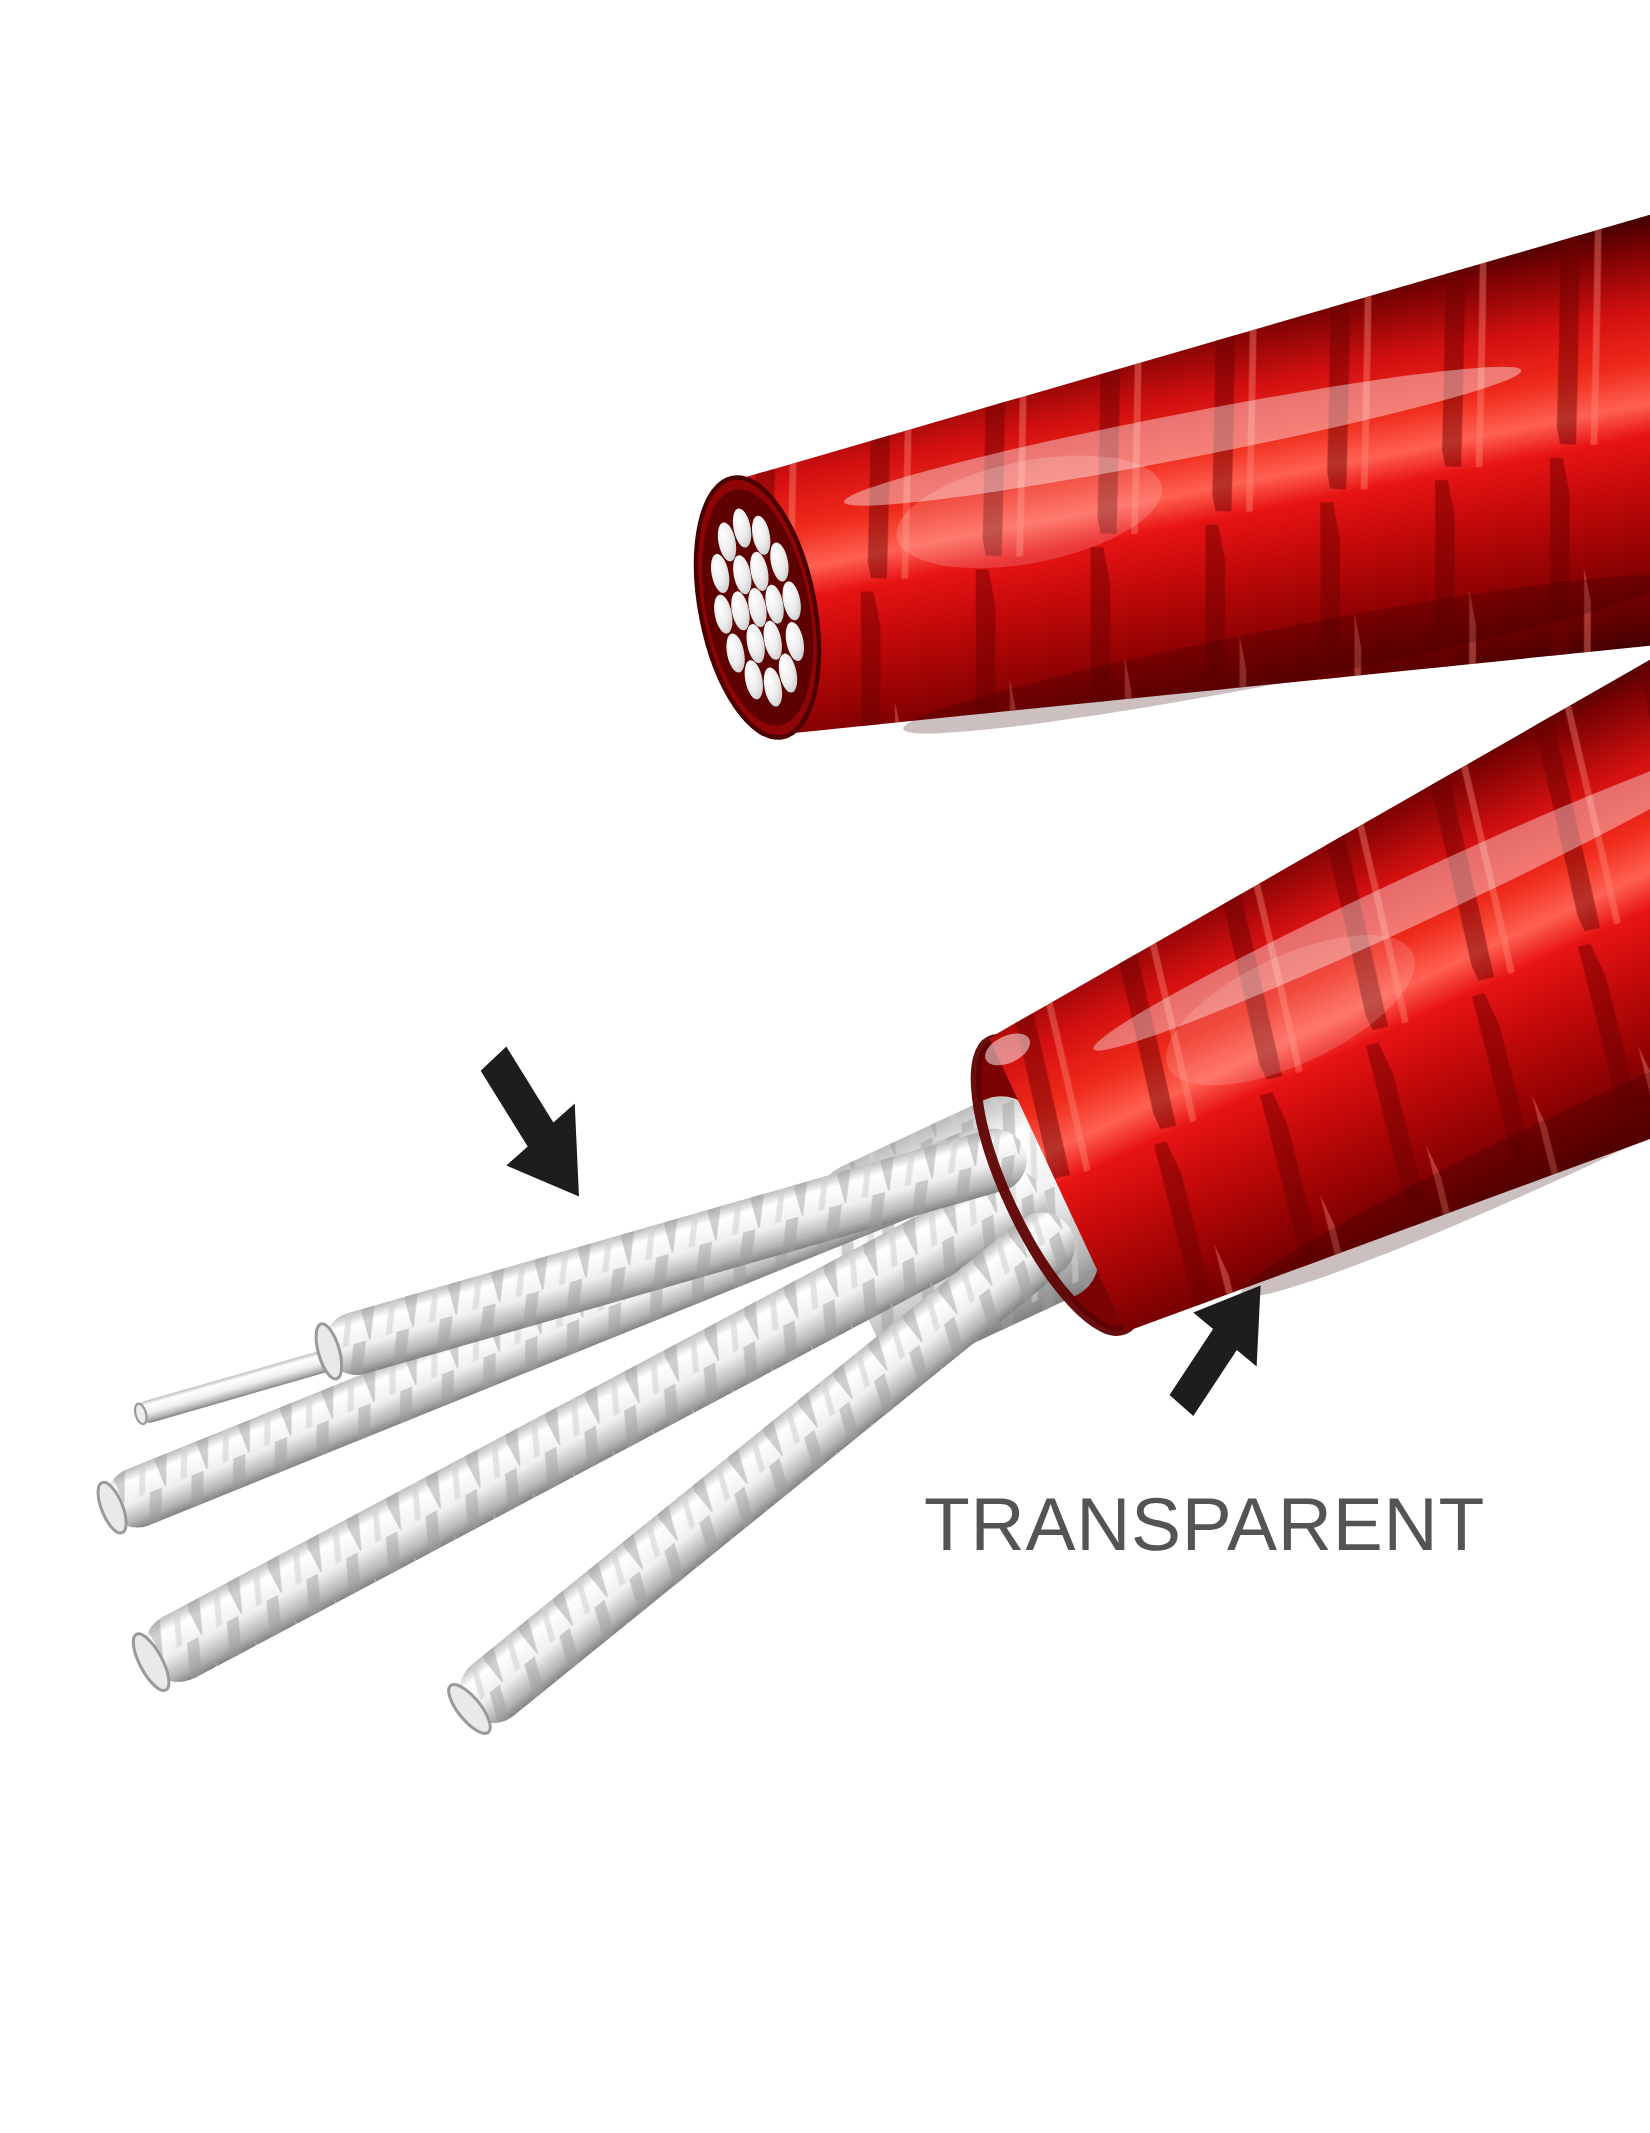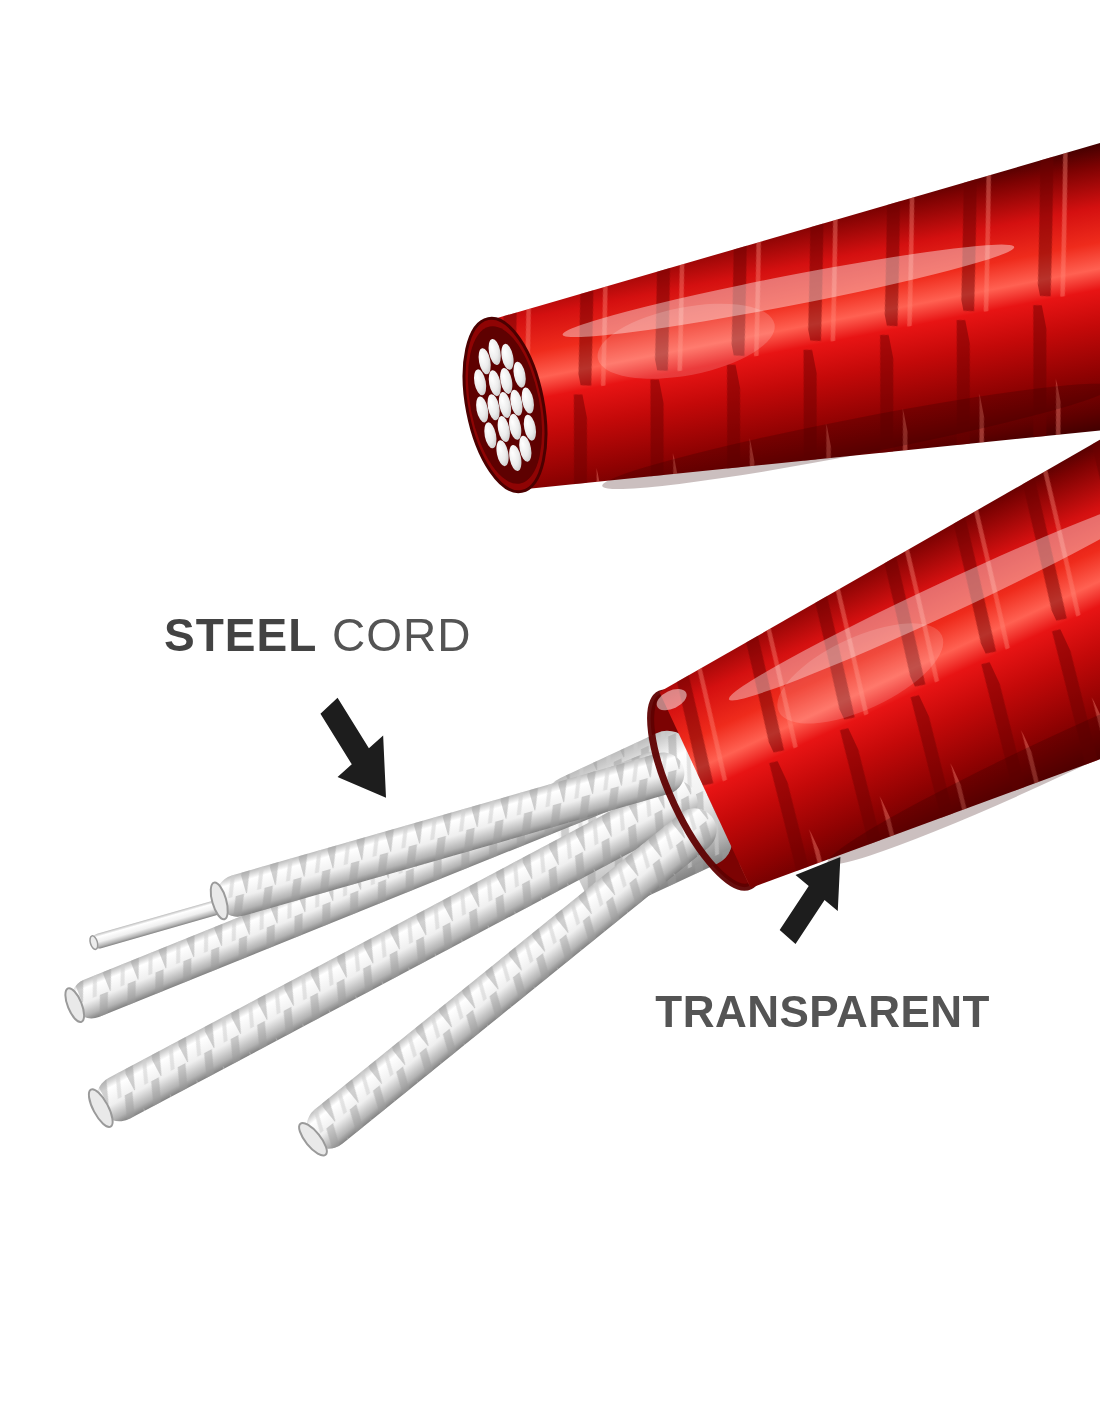--- a/index.html
+++ b/index.html
@@ -10,21 +10,21 @@
     font-family:"Liberation Sans",sans-serif;
     overflow:hidden;
   }
   .stage{position:absolute;inset:0}
   .illustration{position:absolute;left:0;top:0}
   .label{position:absolute;color:var(--label-text,#505050);white-space:nowrap}
   .label .b{font-weight:700;color:var(--label-text-bold,#454545)}
   .steel-cord-label{left:164px;top:608px;font-size:46px;letter-spacing:1px}
   .steel-cord-label .reg{margin-left:.32em;font-weight:400}
   .polymer-label{right:110px;top:986px;text-align:right;line-height:1.2}
-  .polymer-label .l1{font-size:44px;font-weight:700;letter-spacing:.5px}
+  .polymer-label .l1{font-size:50px;font-weight:400;letter-spacing:.5px}
   .polymer-label .l2{font-size:48px;font-weight:700;letter-spacing:.5px;color:var(--label-text-bold,#454545)}
   .arrow{position:absolute}
   .arrow polygon{fill:var(--arrow,#1d1d1d)}
 </style>
 </head>
 <body style="--background: #ffffff; --label-text: #545454; --label-text-bold: #434343; --arrow: #1d1d1d; --cable-red: #d91010; --cable-red-dark: #4a0000; --cable-red-highlight: #ff6152; --steel-light: #f4f4f4; --steel-dark: #8a8a8a;">
 
 <div class="stage">
 
   <svg class="illustration" width="1100" height="1422" viewBox="0 0 1100 1422">
@@ -138,23 +138,20 @@
 
       <polygon points="0,-108 620,-160 620,160 0,108" fill="url(#redG)"></polygon>
       <polygon points="0,-108 620,-160 620,160 0,108" fill="url(#helix)" opacity="0.8"></polygon>
       <ellipse cx="300" cy="-72" rx="240" ry="16" fill="#ffffff" opacity="0.38"></ellipse>
       <ellipse cx="190" cy="-40" rx="90" ry="36" fill="#ffffff" opacity="0.15"></ellipse>
       <ellipse cx="330" cy="118" rx="250" ry="20" fill="#2e0000" opacity="0.25"></ellipse>
       <ellipse cx="8" cy="-96" rx="16" ry="9" fill="#ffffff" opacity="0.5"></ellipse>
     </g>
   </svg>
 
-  <div class="label steel-cord-label">
-    <span class="b">STEEL</span><span class="reg">CORD</span>
-  </div>
 
   <svg class="arrow" style="left:310px;top:685px" width="95" height="115" viewBox="0 0 100 100" preserveAspectRatio="none">
     <polygon points="29,11 62,55 77,44 80,98 29,80 44,69 11,25"></polygon>
   </svg>
 
   <svg class="arrow" style="left:770px;top:855px" width="88" height="100" viewBox="0 0 100 100" preserveAspectRatio="none">
     <polygon points="29,89 62,45 77,56 80,2 29,20 44,31 11,75"></polygon>
   </svg>
 
   <div class="label polymer-label">

